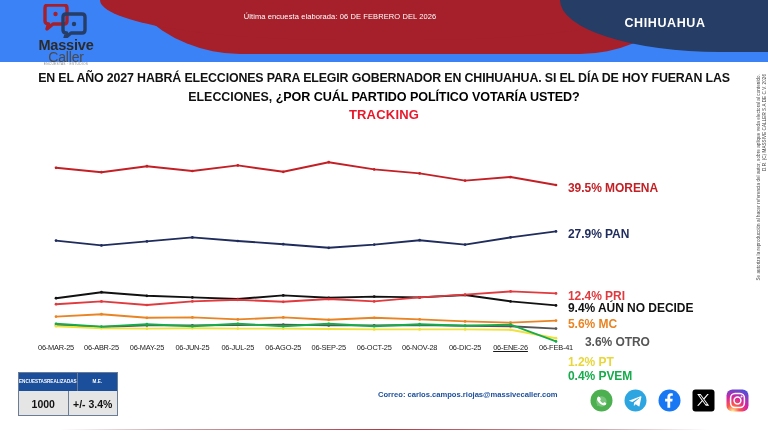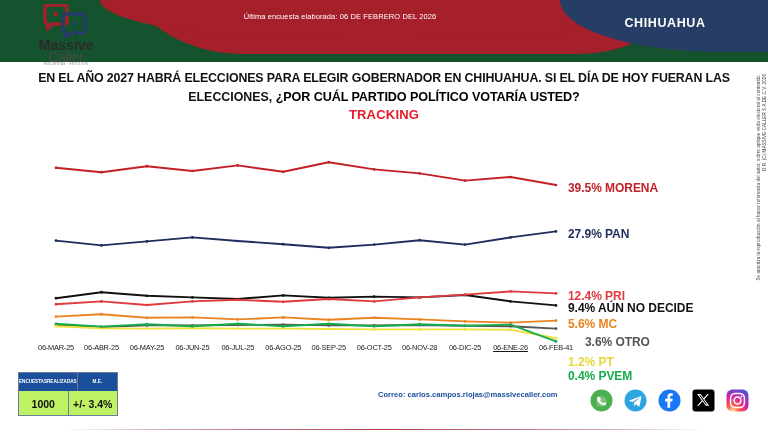--- a/index.html
+++ b/index.html
@@ -7,21 +7,21 @@
   body {
     font-family:"Liberation Sans", sans-serif;
     background:#ffffff;
     position:relative;
     overflow:hidden;
   }
 
   
   #header {
     position:absolute; left:0; top:0; width:768px; height:62px;
-    overflow:hidden; background:#14532d;padding-left:40px;
+    overflow:hidden; background:#3b82f6;padding-left:40px;
   }
   #header-red {
     position:absolute; left:100px; top:-86px; width:620px; height:140px;
     background:#a5202a;
     border-radius:0 0 300px 300px;
   }
   #header-red-2 {
     position:absolute; left:100px; top:0px; width:560px; height:40px;
     background:#a5202a;
     border-bottom-left-radius:240px 40px;
@@ -92,21 +92,21 @@
     position:absolute; top:0; transform-origin:left top;
     transform:rotate(-90deg) translate(-100%,0);
     font-size:4.6px; color:#444; white-space:nowrap; letter-spacing:.05px;
   }
   #side-line-a { left:11px; }
   #side-line-b { left:5px; }
 
   
   #stat-table {
     position:absolute; left:18px; top:372px; width:100px; height:44px;
-    border:1px solid #6b7c96; background:#bef264;
+    border:1px solid #6b7c96; background:#e5e5e5;
   }
   #stat-head { display:flex; height:18px; background:#1b4f9c; }
   .stat-head-cell {
     flex:1; display:flex; align-items:center; justify-content:center;
     color:#fff; font-size:4.6px; font-weight:bold; text-align:center; line-height:5.6px;
     border-right:1px solid #6b7c96;
   }
   .stat-head-cell:last-child { border-right:none; }
   #stat-body { display:flex; height:25px; }
   .stat-body-cell {

